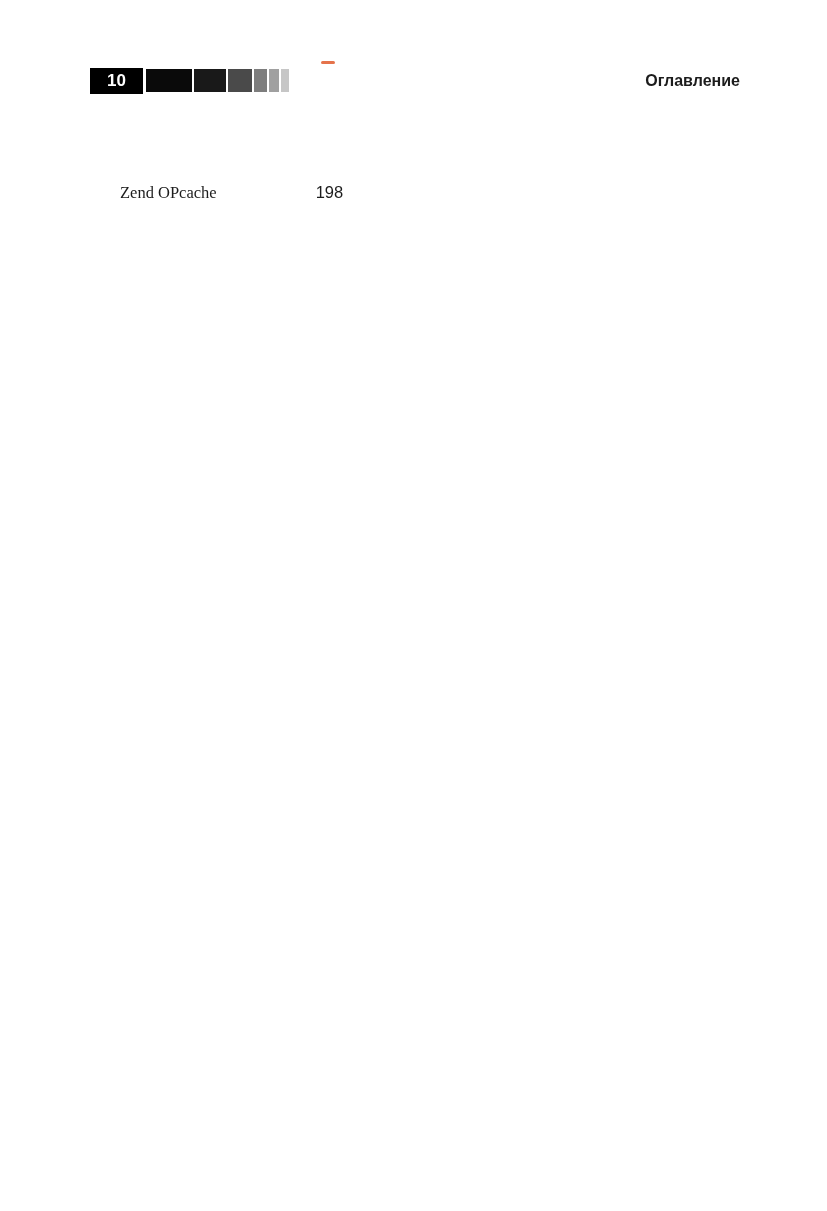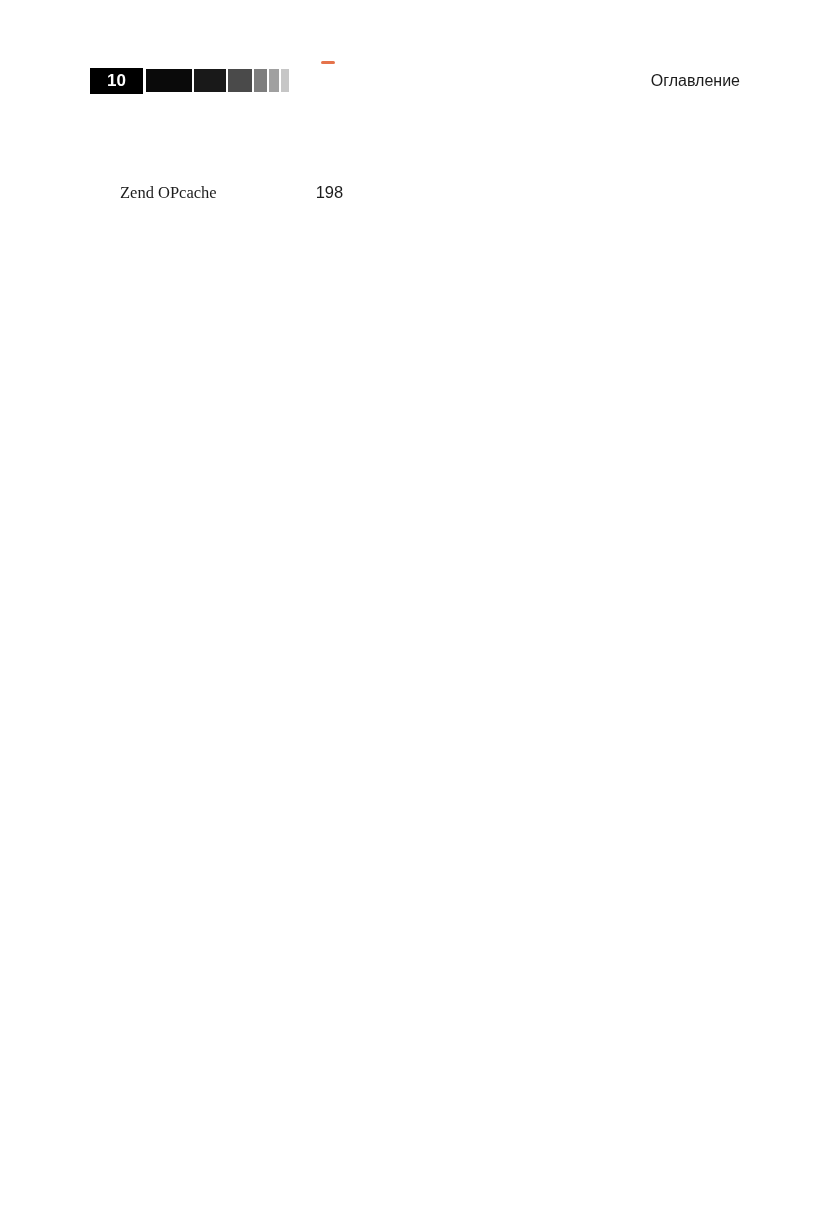--- a/index.html
+++ b/index.html
@@ -37,21 +37,21 @@
     position: absolute;
     left: 321px;
     top: 61px;
     width: 14px;
     height: 3px;
     border-radius: 2px;
     opacity: .85;
   }
   .header-title {
     margin-left: auto;
-    font-weight: normal;
+    font-weight: bold;
     font-size: 16px;
   }
 
   
   .toc { margin-top: 22px; }
 
   .row {
     display: flex;
     align-items: baseline;
     line-height: 1.15;

